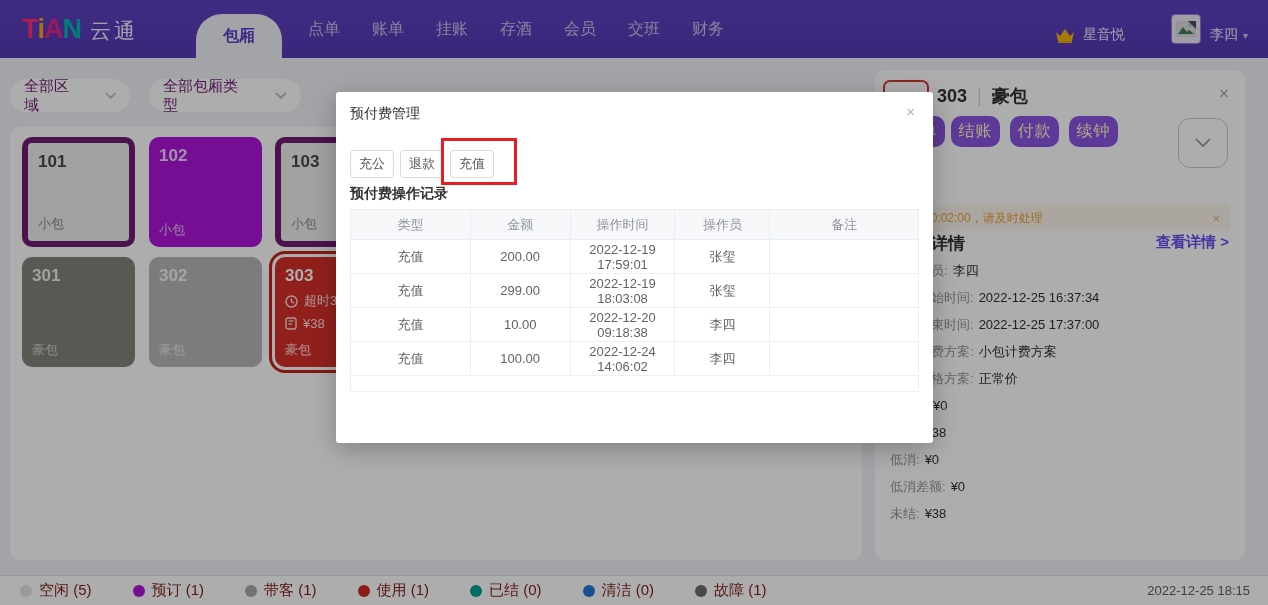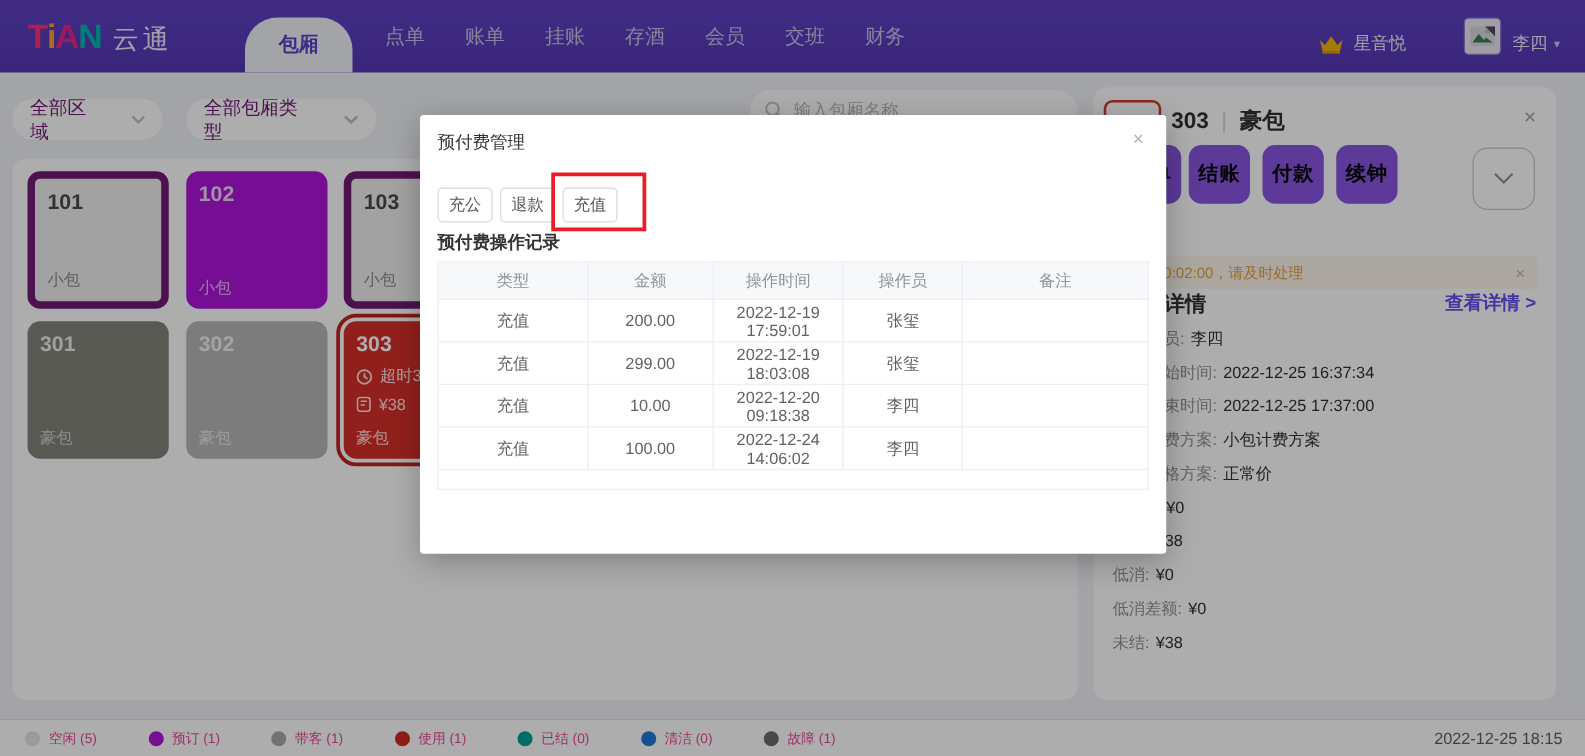--- a/index.html
+++ b/index.html
@@ -44,36 +44,36 @@
   .card.inuse .num { color:#fff; } .card.inuse .typ { color:#ffd9d7; }
   .cline { display:flex; align-items:center; color:#ffe2e0; font-size:13px; margin-top:6px; white-space:nowrap; }
   .cline svg { margin-right:6px; flex:none; }
 
   
   .panel { position:absolute; left:875px; top:70px; width:370px; height:490px; background:#fff; border-radius:10px; }
   .p-badge { position:absolute; left:8px; top:10px; width:46px; height:26px; border:2px solid #d03a30; border-radius:7px; }
   .p-head { position:absolute; left:62px; top:14px; font-size:18px; font-weight:bold; color:#303133; display:flex; align-items:center; }
   .p-head .sep { color:#d8d8d8; font-weight:normal; margin:0 10px; }
   .p-close { position:absolute; right:16px; top:14px; color:#a6a6a6; font-size:17px; cursor:pointer; }
-  .p-btn { position:absolute; top:46px; width:49px; height:47px; background:#8a55e2; border-radius:10px; color:#000000; font-size:16px; font-weight:bold; display:flex; align-items:center; justify-content:center; letter-spacing:1px; }
+  .p-btn { position:absolute; top:46px; width:49px; height:31px; background:#8a55e2; border-radius:10px; color:#fef9c3; font-size:16px; font-weight:normal; display:flex; align-items:center; justify-content:center; letter-spacing:1px; }
   .p-more { position:absolute; right:17px; top:48px; width:50px; height:50px; border:1px solid #c9c9c9; border-radius:12px; background:#fff; display:flex; align-items:center; justify-content:center; }
   .warnbar { position:absolute; left:15px; top:135px; width:340px; height:26px; background:#fdf6ec; border-radius:3px; display:flex; align-items:center; padding:0 10px; }
   .warnbar .wtext { color:#e6a23c; font-size:12px; }
   .warnbar .wclose { margin-left:auto; color:#d8b07a; font-size:13px; }
   .d-title { position:absolute; left:56px; top:162px; font-size:17px; font-weight:bold; color:#303133; }
   .d-link { position:absolute; right:16px; top:163px; font-size:15px; font-weight:bold; color:#6450f0; cursor:pointer; }
   .d-list { position:absolute; left:15px; top:194px; display:flex; flex-direction:column; gap:13px; }
   .d-row { font-size:13px; line-height:14px; white-space:nowrap; }
   .d-row .lb { color:#909399; } .d-row .vl { color:#303133; font-weight:500; margin-left:5px; }
   .d-row.cut { margin-left:41px; }
   .d-row.cut-s { margin-left:38px; }
 
   
   .bottombar { position:absolute; left:0; top:575px; width:1268px; height:30px; background:#fff; border-top:1px solid #e3e3e3; display:flex; align-items:center; padding-left:20px; }
-  .lg-item { display:flex; align-items:center; margin-right:41px; font-size:11px; color:#ec4899;justify-content:center; }
+  .lg-item { display:flex; align-items:center; margin-right:41px; font-size:15px; color:#7f1d1d;justify-content:center; }
   .lg-dot { width:12px; height:12px; border-radius:50%; margin-right:7px; }
   .dot-free{background:#e3e3e3;} .dot-reserved{background:#ae16d9;} .dot-guests{background:#a9a9a9;}
   .dot-inuse{background:#cf2a22;} .dot-settled{background:#00a092;} .dot-clean{background:#2176d9;} .dot-fault{background:#6b6b6b;}
   .datetime { margin-left:auto; margin-right:18px; font-size:13px; color:#5f5f5f; }
 
   
   .overlay { position:absolute; inset:0; background:rgba(0,0,0,0.32); z-index:50; }
   .modal { position:absolute; left:336px; top:92px; width:597px; height:351px; background:#fff; border-radius:3px; box-shadow:0 6px 24px rgba(0,0,0,.25); z-index:100; }
   .m-title { position:absolute; left:14px; top:13px; font-size:14px; color:#333; }
   .m-close { position:absolute; right:18px; top:11px; color:#b0b0b0; font-size:15px; cursor:pointer; }
@@ -135,27 +135,20 @@
     <span>全部区域</span>
     <svg width="12" height="8" viewBox="0 0 12 8">
         <path d="M1 1 L6 6 L11 1" stroke="#c0c0c6" stroke-width="2" fill="none"></path>
       </svg>
   </div>
   <div class="pill" style="left:149px; top:79px; width:152px;">
     <span>全部包厢类型</span>
     <svg width="12" height="8" viewBox="0 0 12 8">
         <path d="M1 1 L6 6 L11 1" stroke="#c0c0c6" stroke-width="2" fill="none"></path>
       </svg>
-  </div>
-  <div class="searchbox">
-    <svg width="15" height="15" viewBox="0 0 15 15">
-        <circle cx="6" cy="6" r="5" stroke="#c4c4ca" stroke-width="1.6" fill="none"></circle>
-        <line x1="10" y1="10" x2="14" y2="14" stroke="#c4c4ca" stroke-width="1.6"></line>
-      </svg>
-    <span class="ph">输入包厢名称</span>
   </div>
 
   <div class="room-wrap">
     <div class="card free" style="left:12px; top:10px;">
       <div class="num">101</div>
       <div class="typ">小包</div>
     </div>
     <div class="card reserved" style="left:139px; top:10px;">
       <div class="num">102</div>
       <div class="typ">小包</div>

